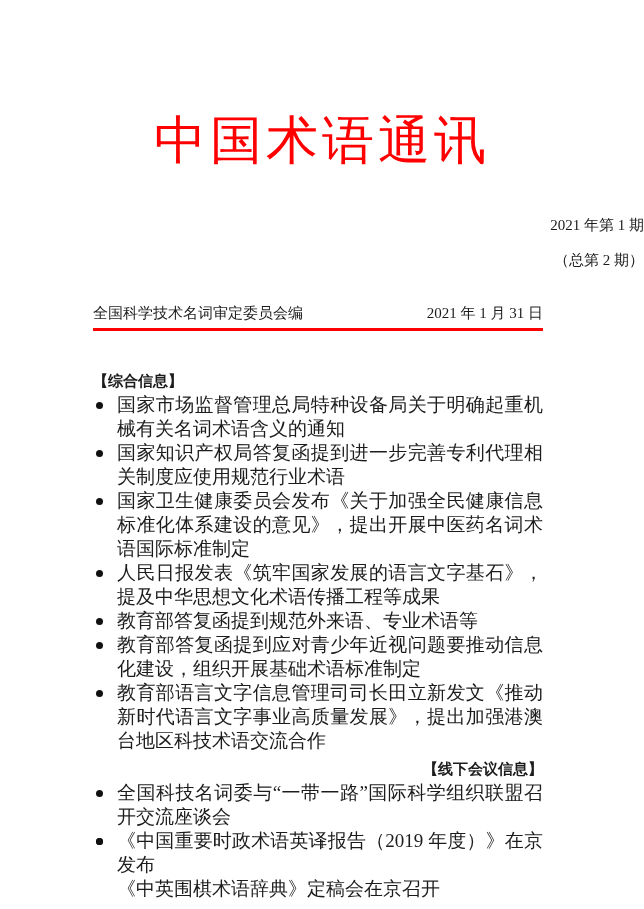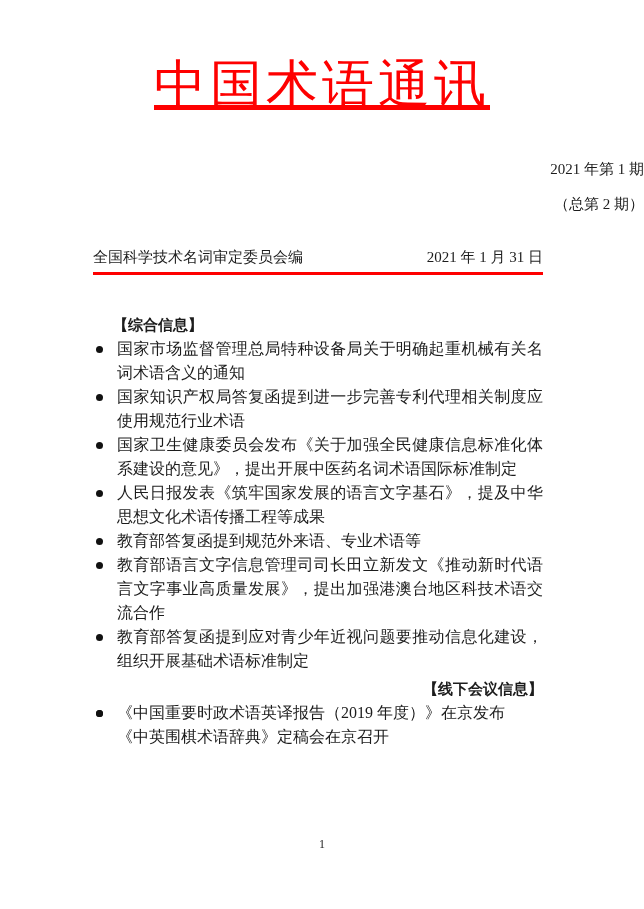--- a/index.html
+++ b/index.html
@@ -13,29 +13,28 @@
   .page {
     position: relative;
     width: 644px; height: 909px;
     background: #ffffff;
     box-sizing: border-box;
   }
   .content {
     margin: 0 101px 0 93px; 
   }
   .doc-title {
-    padding-top: 56px;
+    padding-top: 112px;
     text-align: center;
     color: #fe0000;
     font-size: 52px;
     line-height: 1.1;
     letter-spacing: 4px;
     font-weight: 400;
     white-space: nowrap;
-    text-decoration: underline;
   }
   .issue-line {
     text-align: right;
     font-size: 15px;
     line-height: 20px;
   }
   .issue-line.first { margin-top: 46px; }
   .issue-line.second { margin-top: 15px; }
   .editor-row {
     display: flex;
@@ -50,30 +49,30 @@
     background: #fe0000;
     border: none;
     margin: 5px 0 0 0;
   }
   .section-header {
     font-weight: bold;
     font-size: 15px;
     line-height: 24px;
     color: #1c1c1c;
   }
-  .section-header.first { margin-top: 38px; margin-left: 20px; }
+  .section-header.first { margin-top: 38px; }
   .section-header.second { margin-top: 4px; text-align: right; }
   ul.bullet-list {
     list-style: none;
     margin: 0; padding: 0;
   }
   ul.bullet-list li {
     position: relative;
     padding-left: 24px;
-    font-size: 16px;
+    font-size: 19px;
     line-height: 24px;
     text-align: justify;
   }
   ul.bullet-list .bullet {
     position: absolute;
     left: 3px; top: 8.5px;
     width: 7px; height: 7px;
     border-radius: 50%;
     background: #111111;
   }
@@ -102,26 +101,27 @@
     </div>
     <div class="red-rule"></div>
 
     <div class="section-header first">【综合信息】</div>
     <ul class="bullet-list">
         <li><span class="bullet"></span><span>国家市场监督管理总局特种设备局关于明确起重机械有关名词术语含义的通知</span></li>
         <li><span class="bullet"></span><span>国家知识产权局答复函提到进一步完善专利代理相关制度应使用规范行业术语</span></li>
         <li><span class="bullet"></span><span>国家卫生健康委员会发布《关于加强全民健康信息标准化体系建设的意见》，提出开展中医药名词术语国际标准制定</span></li>
         <li><span class="bullet"></span><span>人民日报发表《筑牢国家发展的语言文字基石》，提及中华思想文化术语传播工程等成果</span></li>
         <li><span class="bullet"></span><span>教育部答复函提到规范外来语、专业术语等</span></li>
+        <li><span class="bullet"></span><span>教育部答复函提到应对青少年近视问题要推动信息化建设，组织开展基础术语标准制定</span></li>
         <li><span class="bullet"></span><span>教育部语言文字信息管理司司长田立新发文《推动新时代语言文字事业高质量发展》，提出加强港澳台地区科技术语交流合作</span></li>
-        <li><span class="bullet"></span><span>教育部答复函提到应对青少年近视问题要推动信息化建设，组织开展基础术语标准制定</span></li>
       </ul>
 
     <div class="section-header second">【线下会议信息】</div>
     <ul class="bullet-list">
+        <li><span class="bullet"></span><span>全国科技名词委与“一带一路”国际科学组织联盟召开交流座谈会</span></li>
         <li><span class="bullet"></span></li>
         <li><span class="bullet"></span><span>《中国重要时政术语英译报告（2019 年度）》在京发布</span></li>
         <li><span>《中英围棋术语辞典》定稿会在京召开</span></li>
       </ul>
   </div>
 
   <div class="page-number">1</div>
 </div>
 
 </body></html>

